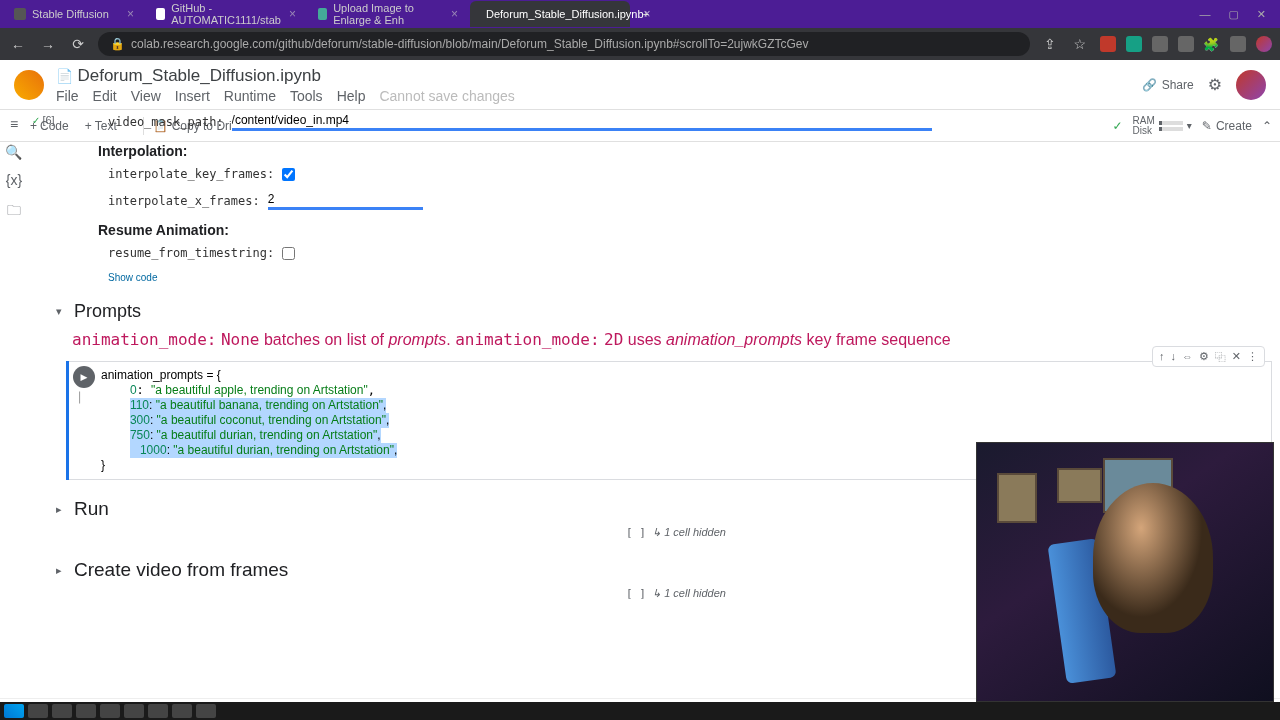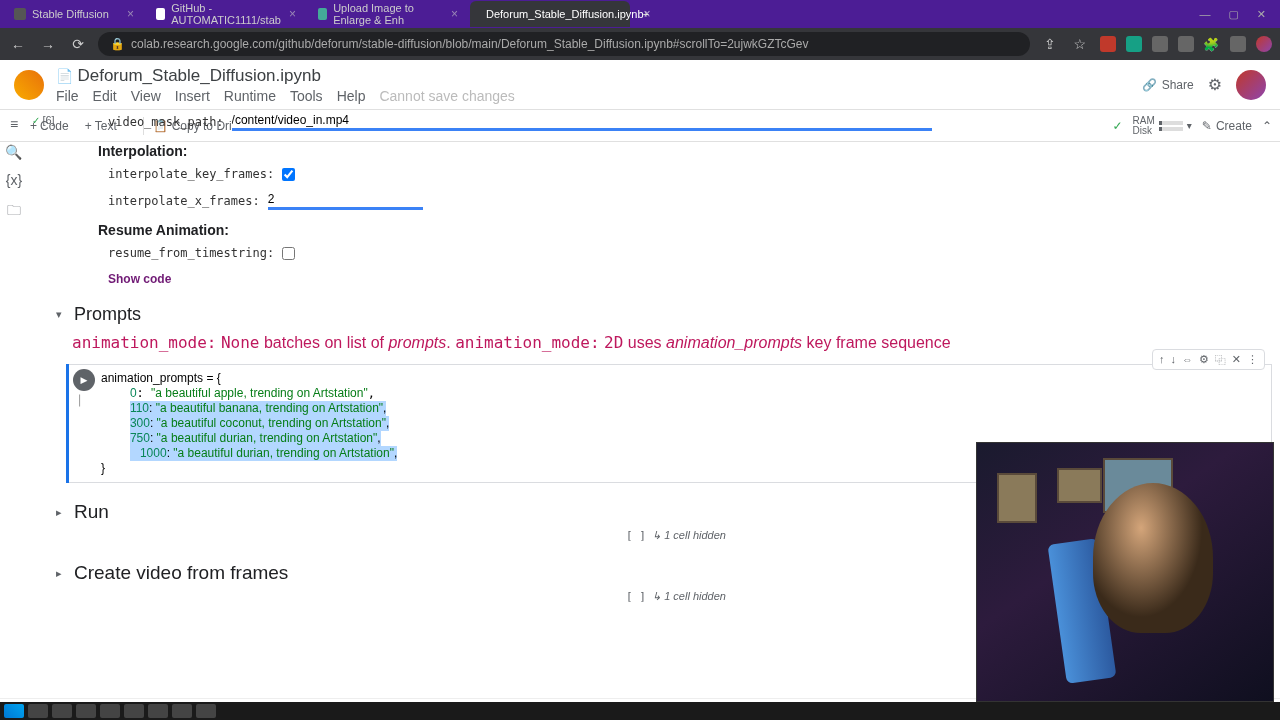--- a/index.html
+++ b/index.html
@@ -53,21 +53,21 @@
 .cell-margin { position:absolute; left:4px; width:26px; }
 .cell-num { font-size:11px; color:#5f6368; }
 .check { color:#34a853; font-size:10px; }
 
 .form-row { display:flex; align-items:center; padding:2px 0 2px 80px; font-size:12px; margin-bottom:6px; }
 .form-label { font-family:monospace; font-size:12px; color:#333; margin-right:8px; }
 .form-input { border:none; border-bottom:3px solid #3b82f6; font-size:12px; padding:1px 0; min-width:90px; }
 .form-input.wide { width:700px; }
 
 .sec-head { font-size:14px; font-weight:700; padding:4px 0 6px 70px; color:#202124; }
-.show-code { color:#701a75; font-size:12px; padding:4px 0 8px 80px;font-weight:bold; }
+.show-code { color:#0369a1; font-size:10px; padding:4px 0 8px 80px; }
 
 .section { display:flex; align-items:center; padding:10px 0 4px 28px; font-size:18px; color:#202124; }
 .section .arrow { margin-right:6px; font-size:11px; color:#5f6368; width:12px; }
 .section.big { font-size:19px; padding-top:14px; }
 .subtext { padding:4px 0 8px 44px; font-size:16px; color:#be185d; }
 .subtext .code { font-family:monospace; background:none; }
 
 
 .code-cell { margin:4px 8px 4px 38px; border:1px solid transparent; position:relative; background:#fff; }
 .code-cell.active { border:1px solid #dadce0; }

